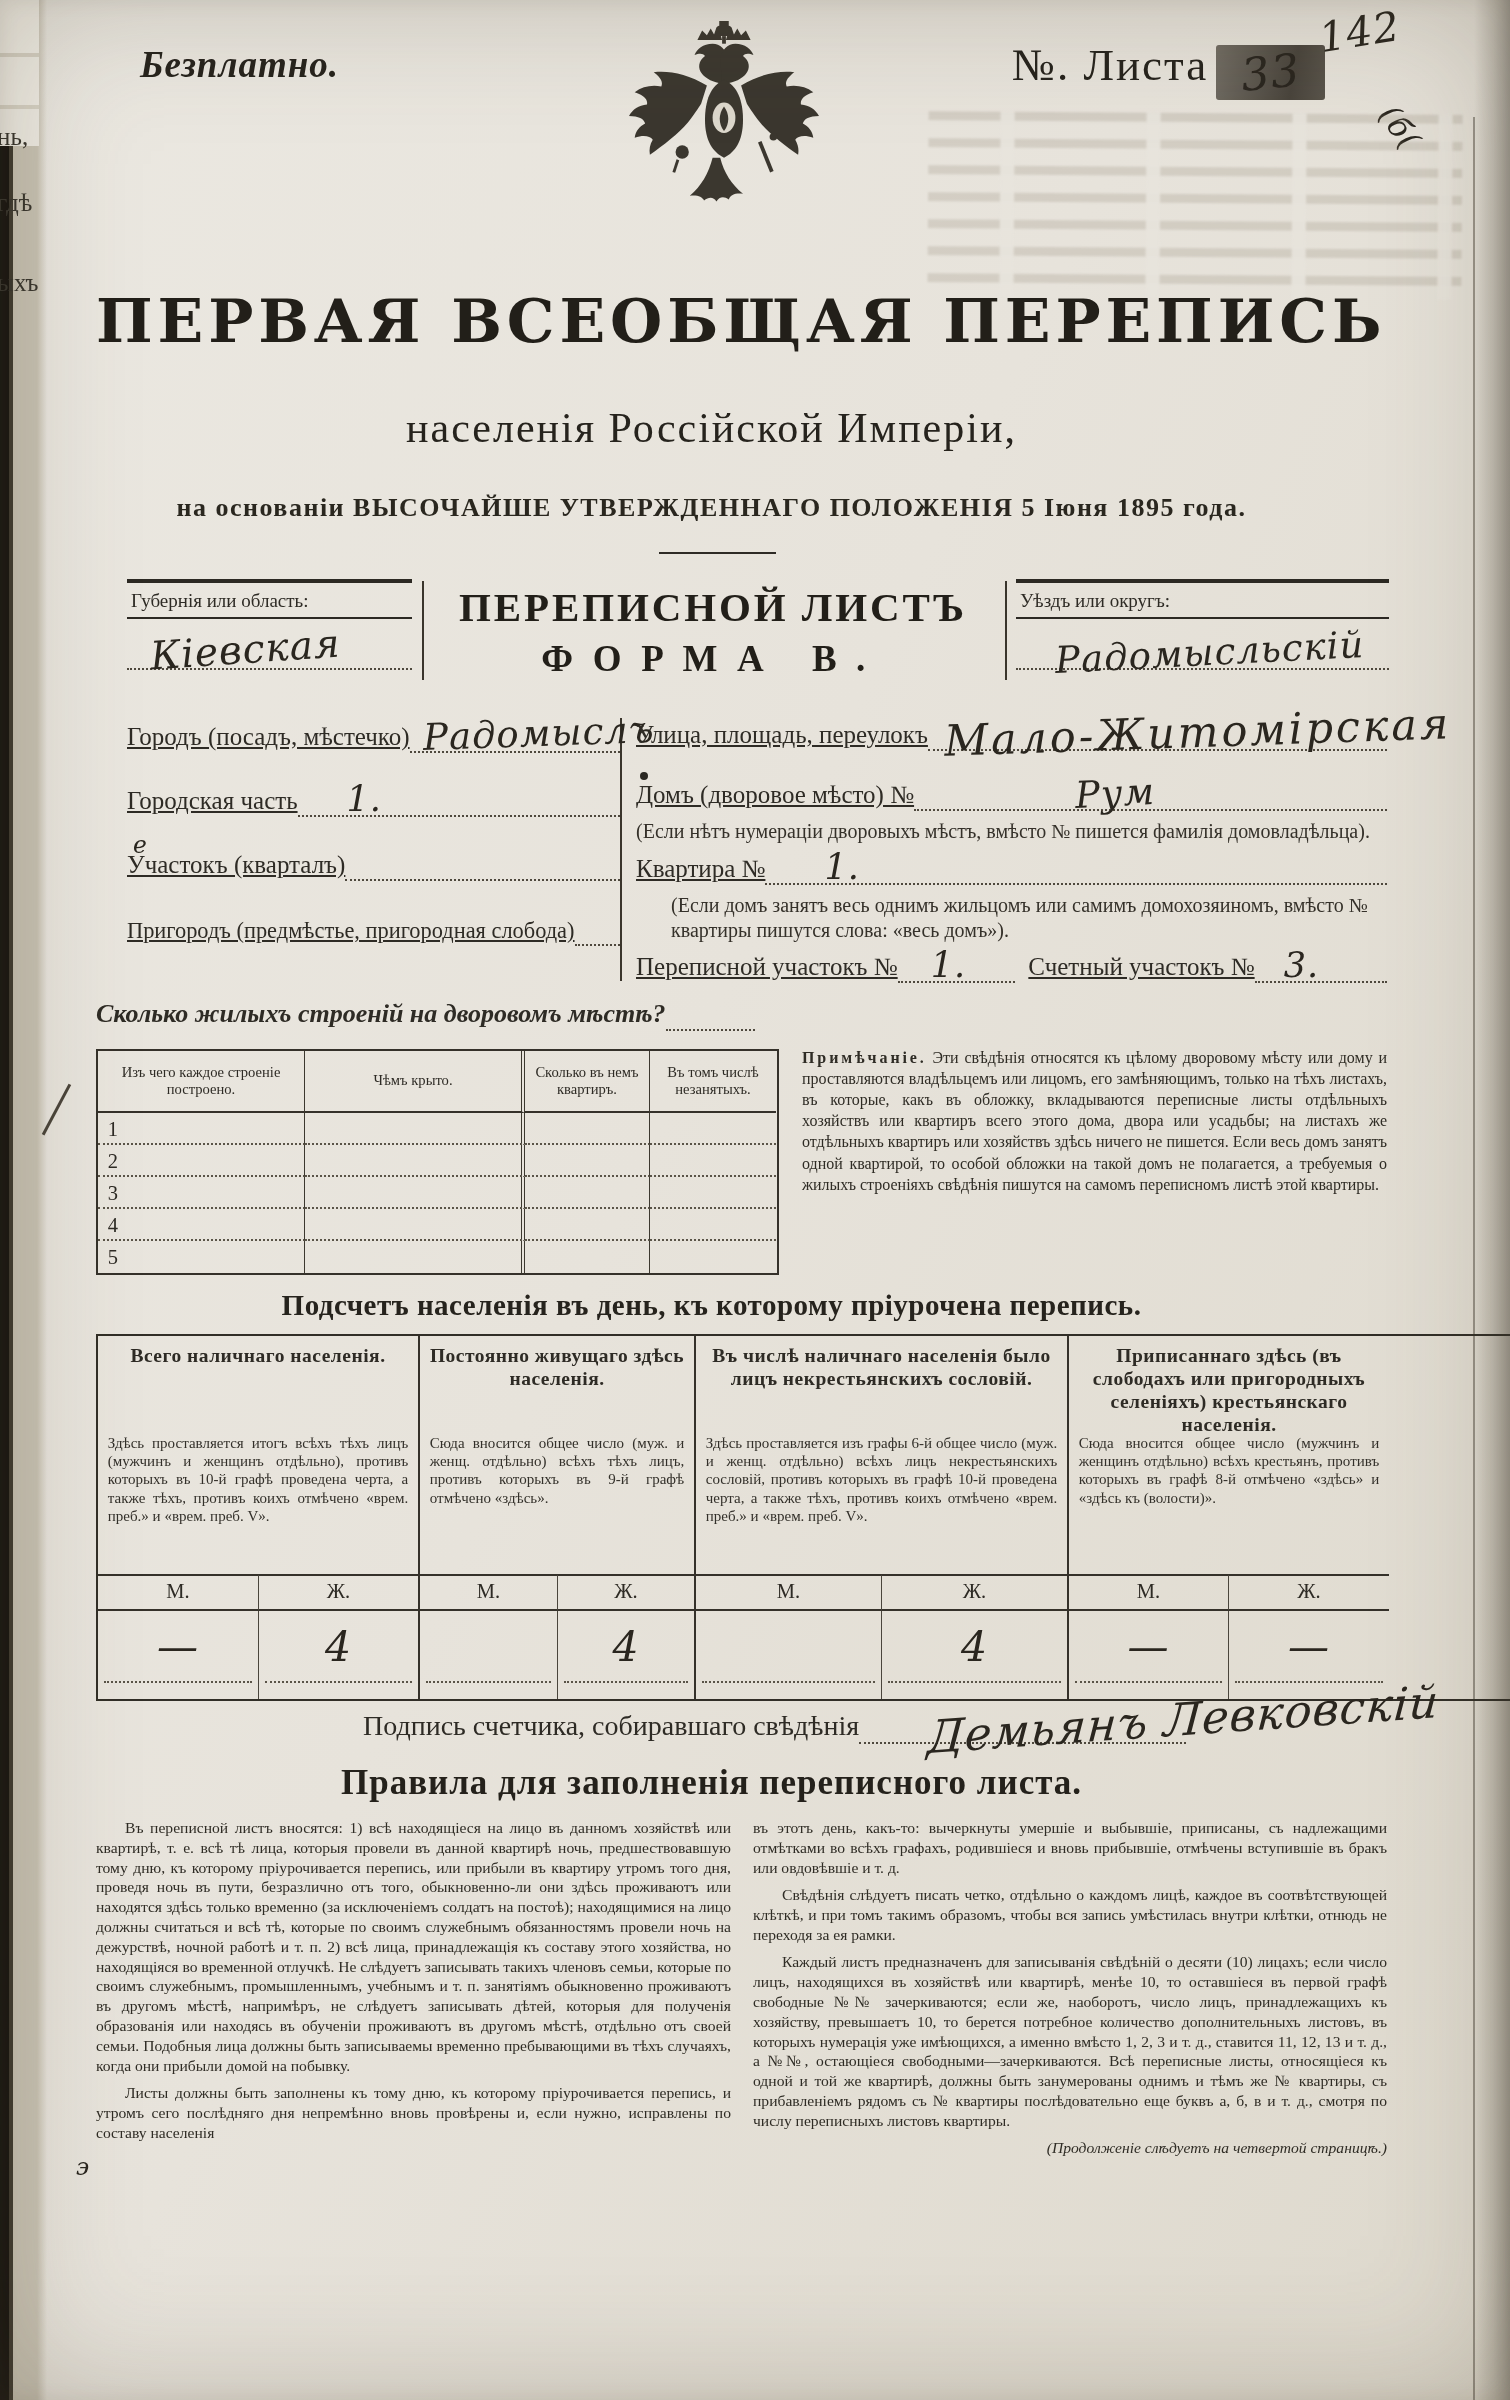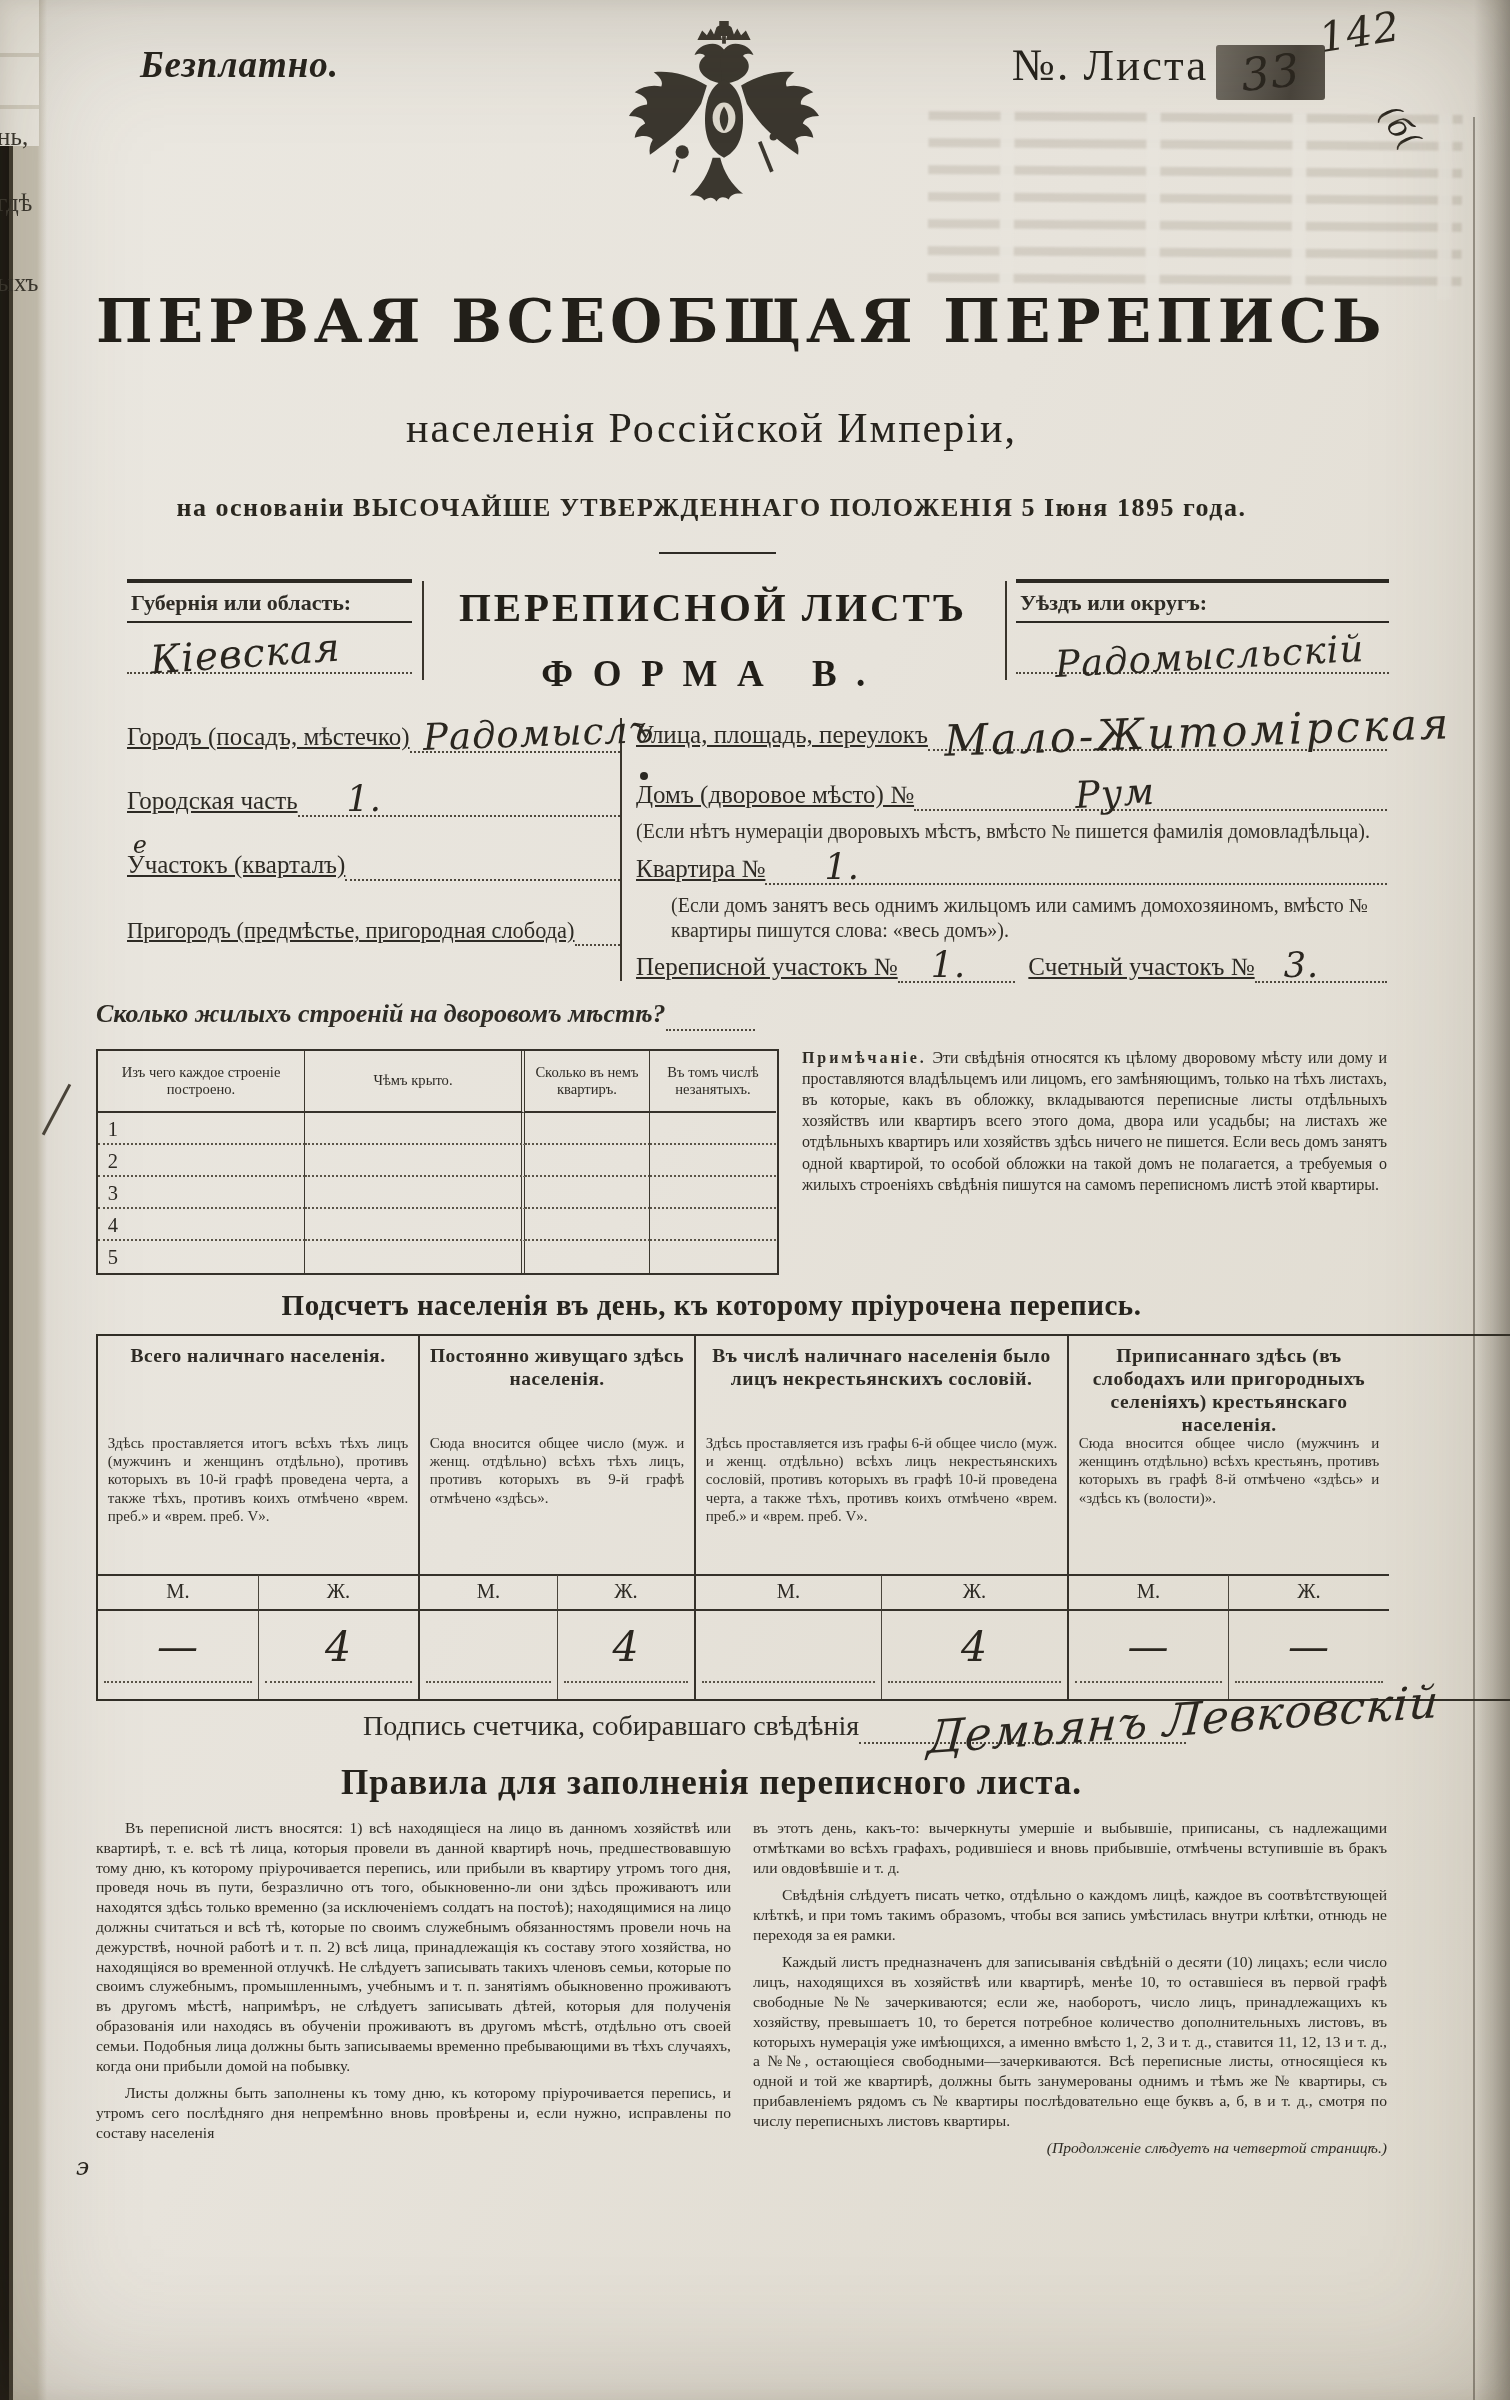--- a/index.html
+++ b/index.html
@@ -42,26 +42,26 @@
   .centered { position:absolute; left:96px; width:1231px; text-align:center; }
   .main-title { top:286px; font-family:"DejaVu Serif",serif; font-weight:bold; font-size:60px; letter-spacing:4.9px; color:#221f19; white-space:nowrap; }
   .sub-title { top:404px; font-size:42px; letter-spacing:2px; color:#26231d; }
   .basis-line { top:493px; font-size:26px; font-weight:bold; letter-spacing:1.5px; color:#2a271f; }
   .title-rule { position:absolute; left:659px; top:552px; width:117px; border-top:2.9px solid #2e2b25; }
 
   
   .hbox { position:absolute; top:579px; border-top:4.9px solid #2c2923; }
   .hbox-left { left:127px; width:285px; }
   .hbox-right { left:1016px; width:373px; }
-  .hlabel { display:block; font-weight:bold; font-size:22px; padding:6.8px 3.9px 4.9px; border-bottom:2px solid #2c2923; }
+  .hlabel { display:block; font-weight:normal; font-size:19px; padding:6.8px 3.9px 4.9px; border-bottom:2px solid #2c2923; }
   .hbox .fdots { display:block; height:51px; }
   .vrule { position:absolute; top:581px; height:99px; width:2px; background:#3a352c; }
   .form-title { position:absolute; left:422px; top:583px; width:582px; text-align:center; }
   .ft1 { font-size:41px; font-weight:bold; letter-spacing:2.9px; color:#221f19; }
-  .ft2 { font-size:37px; font-weight:bold; letter-spacing:19.5px; margin-top:21px; color:#221f19; }
+  .ft2 { font-size:37px; font-weight:bold; letter-spacing:19.5px; margin-top:6px; color:#221f19; }
 
   
   .frow { position:absolute; display:flex; align-items:flex-end;text-decoration:underline; }
   .flabel { font-size:25px; white-space:nowrap; padding-bottom:2px; }
   .flabel.sm { font-size:22.4px; }
   .fdots { flex:1; position:relative; border-bottom:2.9px dotted #4e483d; height:31px; min-width:39px; }
   .fdots.fixed { flex:0 0 117px; }
   .fdots .hand { position:absolute; bottom:-3.9px; white-space:nowrap; }
   .fnote { position:absolute; font-size:20px; line-height:1.25; color:#35312a; }
   .hand { font-family:"DejaVu Serif",serif; font-style:italic; color:#2a261f; letter-spacing:1px; }

